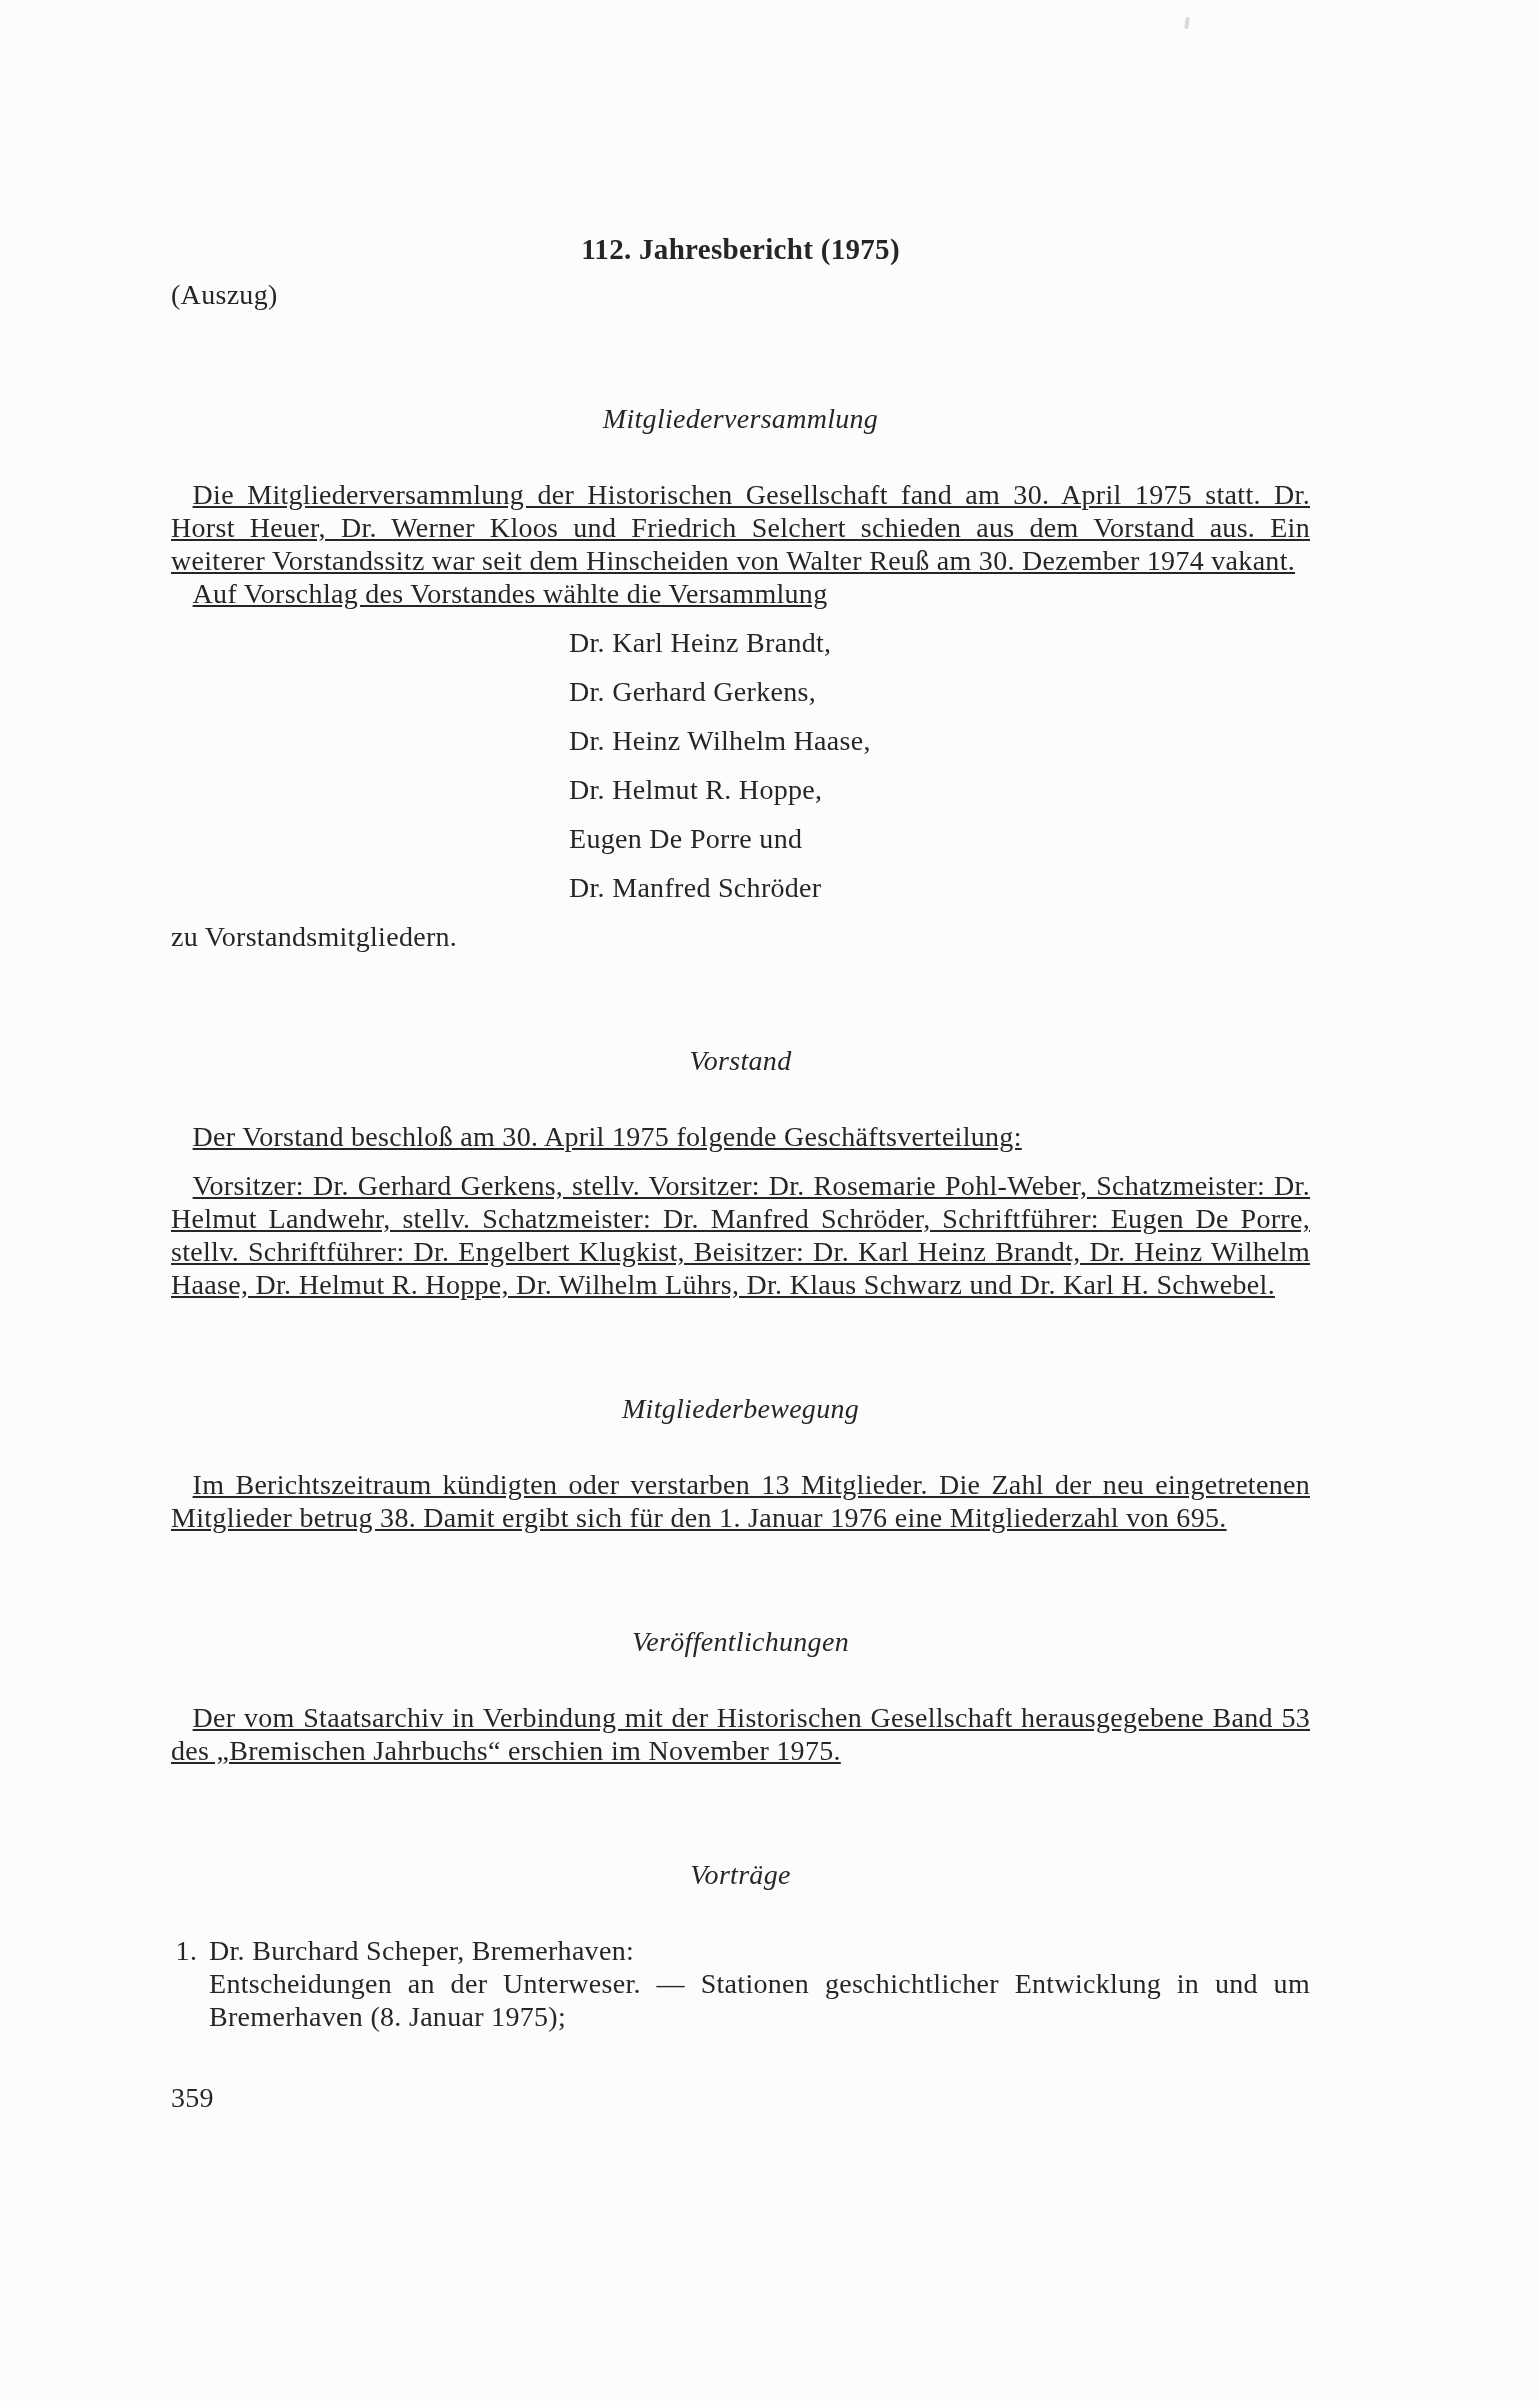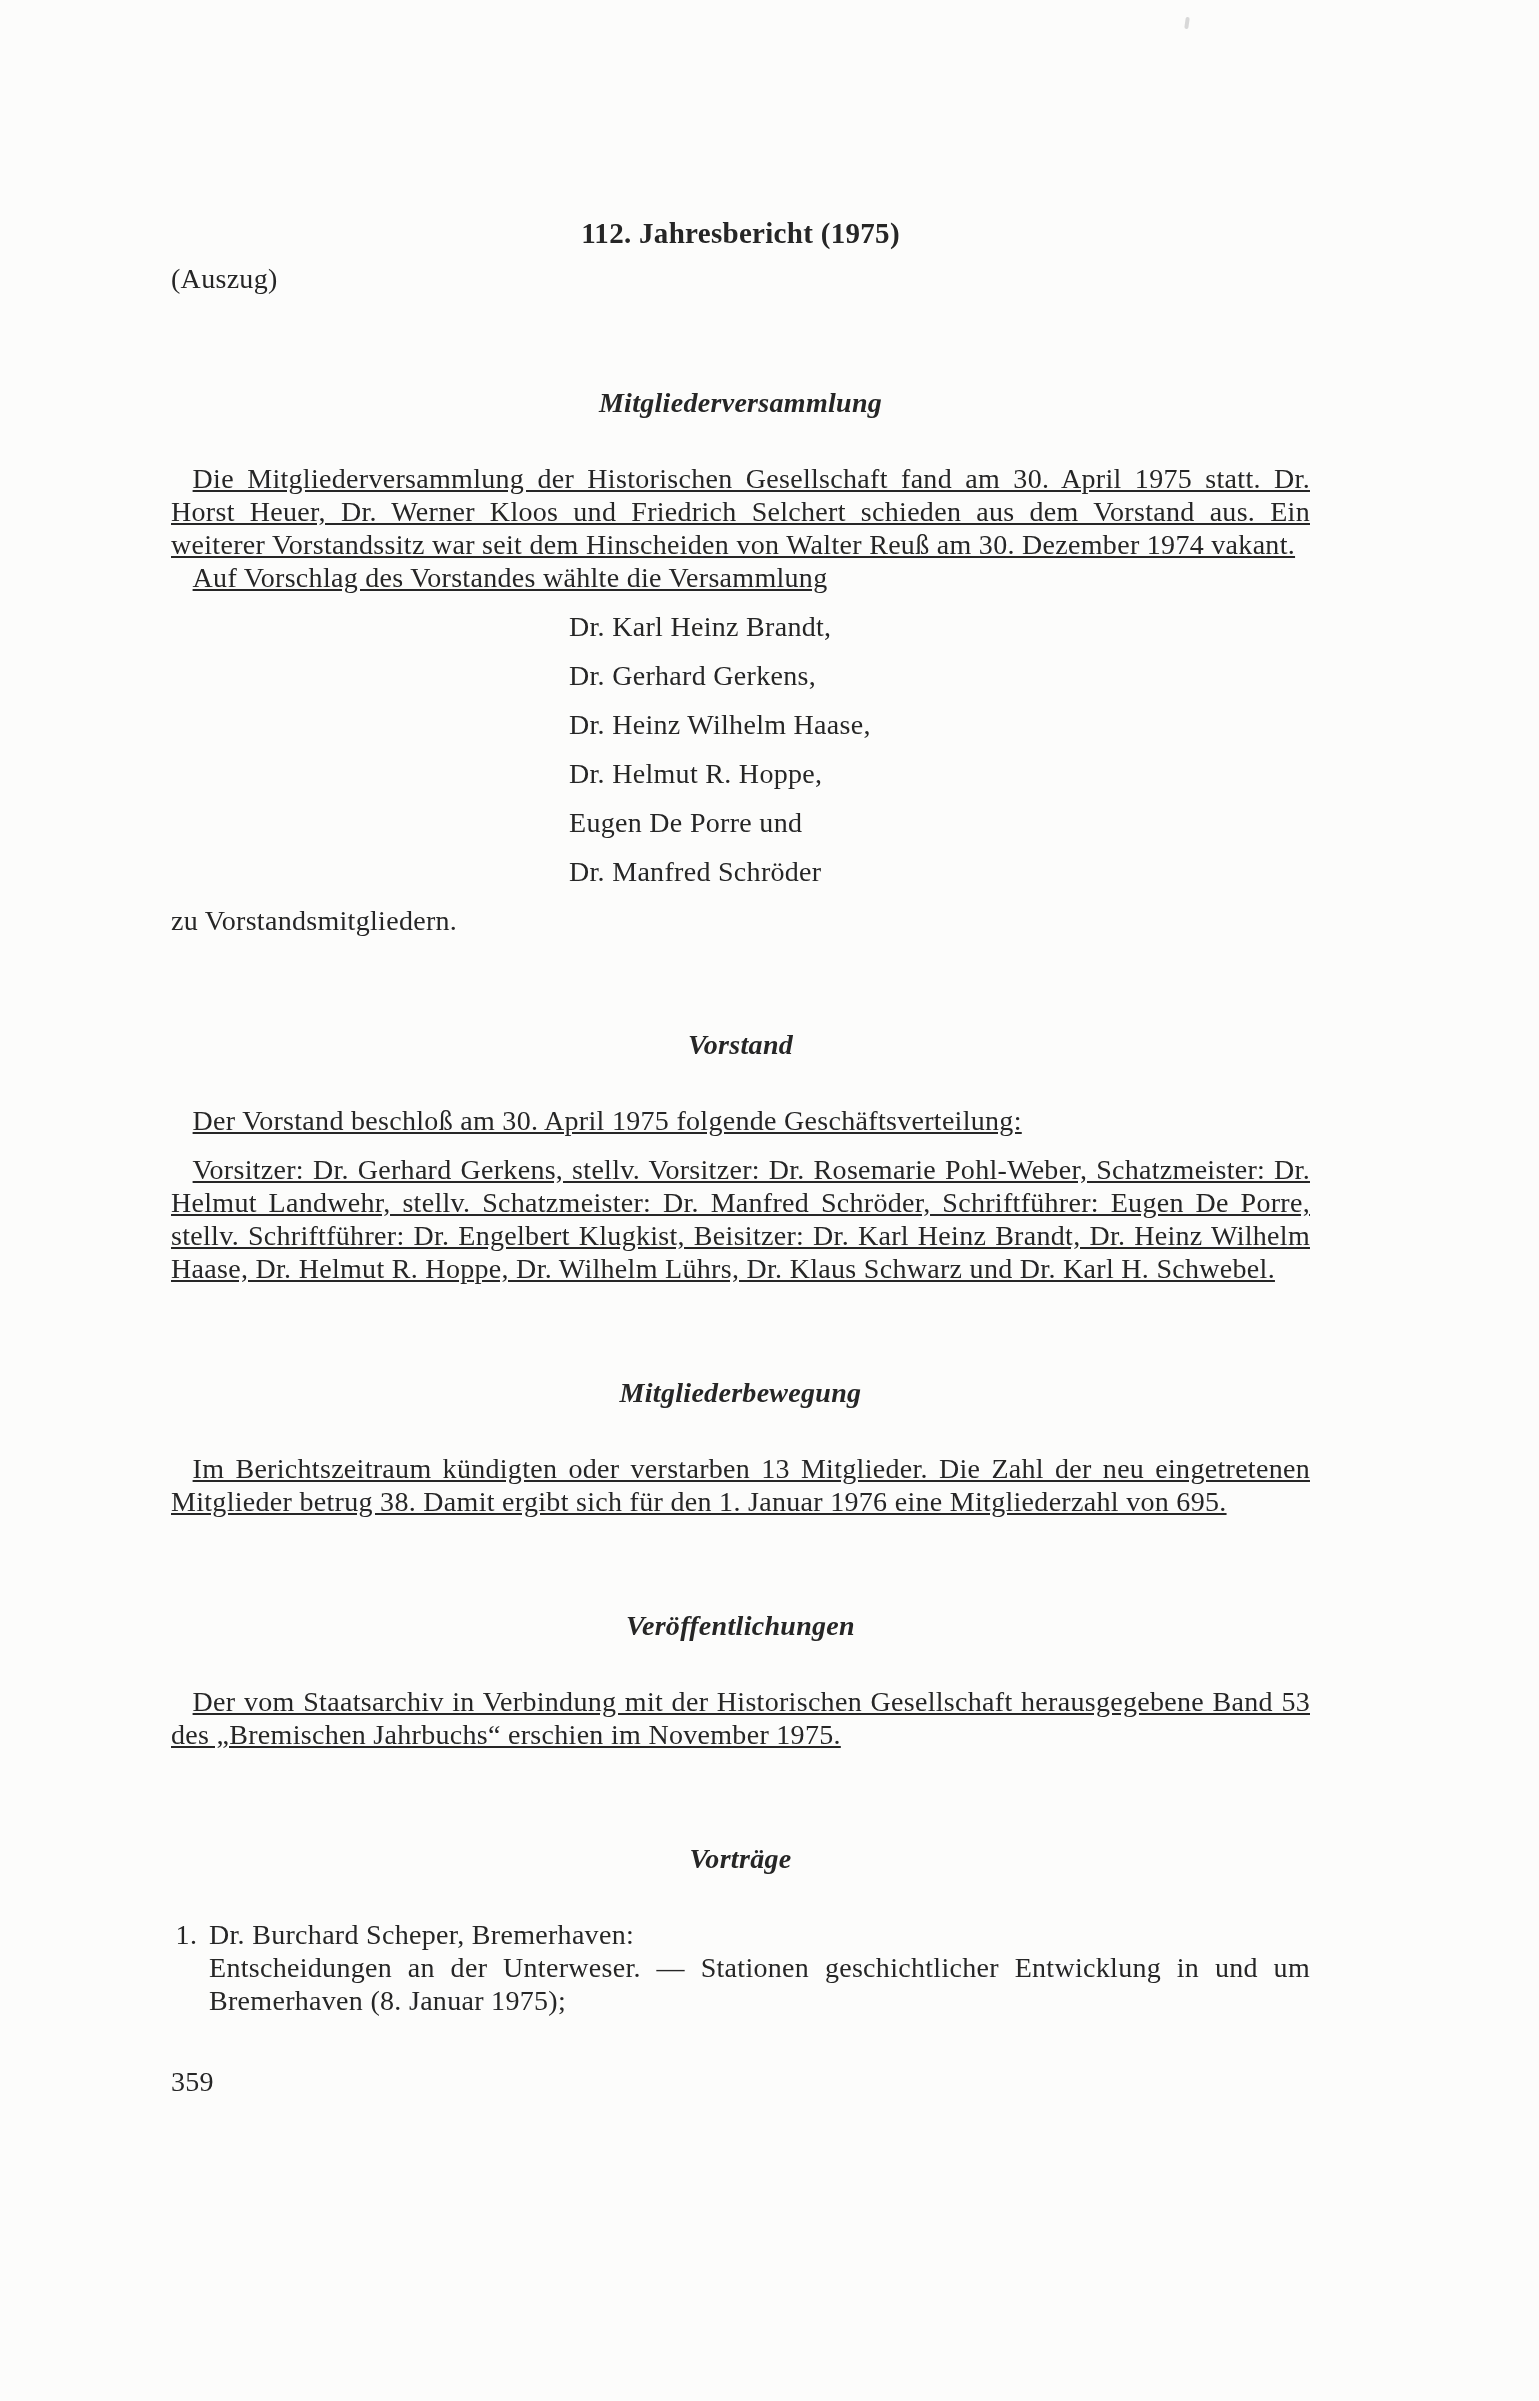--- a/index.html
+++ b/index.html
@@ -22,37 +22,37 @@
     left: 1185px;
     width: 3.8px;
     height: 12.3px;
     background: #c9c9c9;
     border-radius: 2.3px;
     transform: rotate(8deg);
     opacity: 0.7;
   }
   .text-block {
     position: absolute;
-    top: 217px;
+    top: 233px;
     left: 171px;
     width: 1139px;
   }
   .doc-title {
     text-align: center;
     font-weight: bold;
     font-size: 29px;
     margin: 0 0 12.3px 0;
   }
   .doc-subtitle {
     margin: 0;
   }
   .section-heading {
     text-align: center;
     font-style: italic;
-    font-weight: bold;
+    font-weight: normal;
     font-size: 28px;
     margin: 91px 0 43px 0;
   }
   .para {
     margin: 0;
     text-align: justify;
     text-decoration: underline;
   }
   .para.indent { text-indent: 21.6px; }
   .para.gap-top { margin-top: 16px; }

